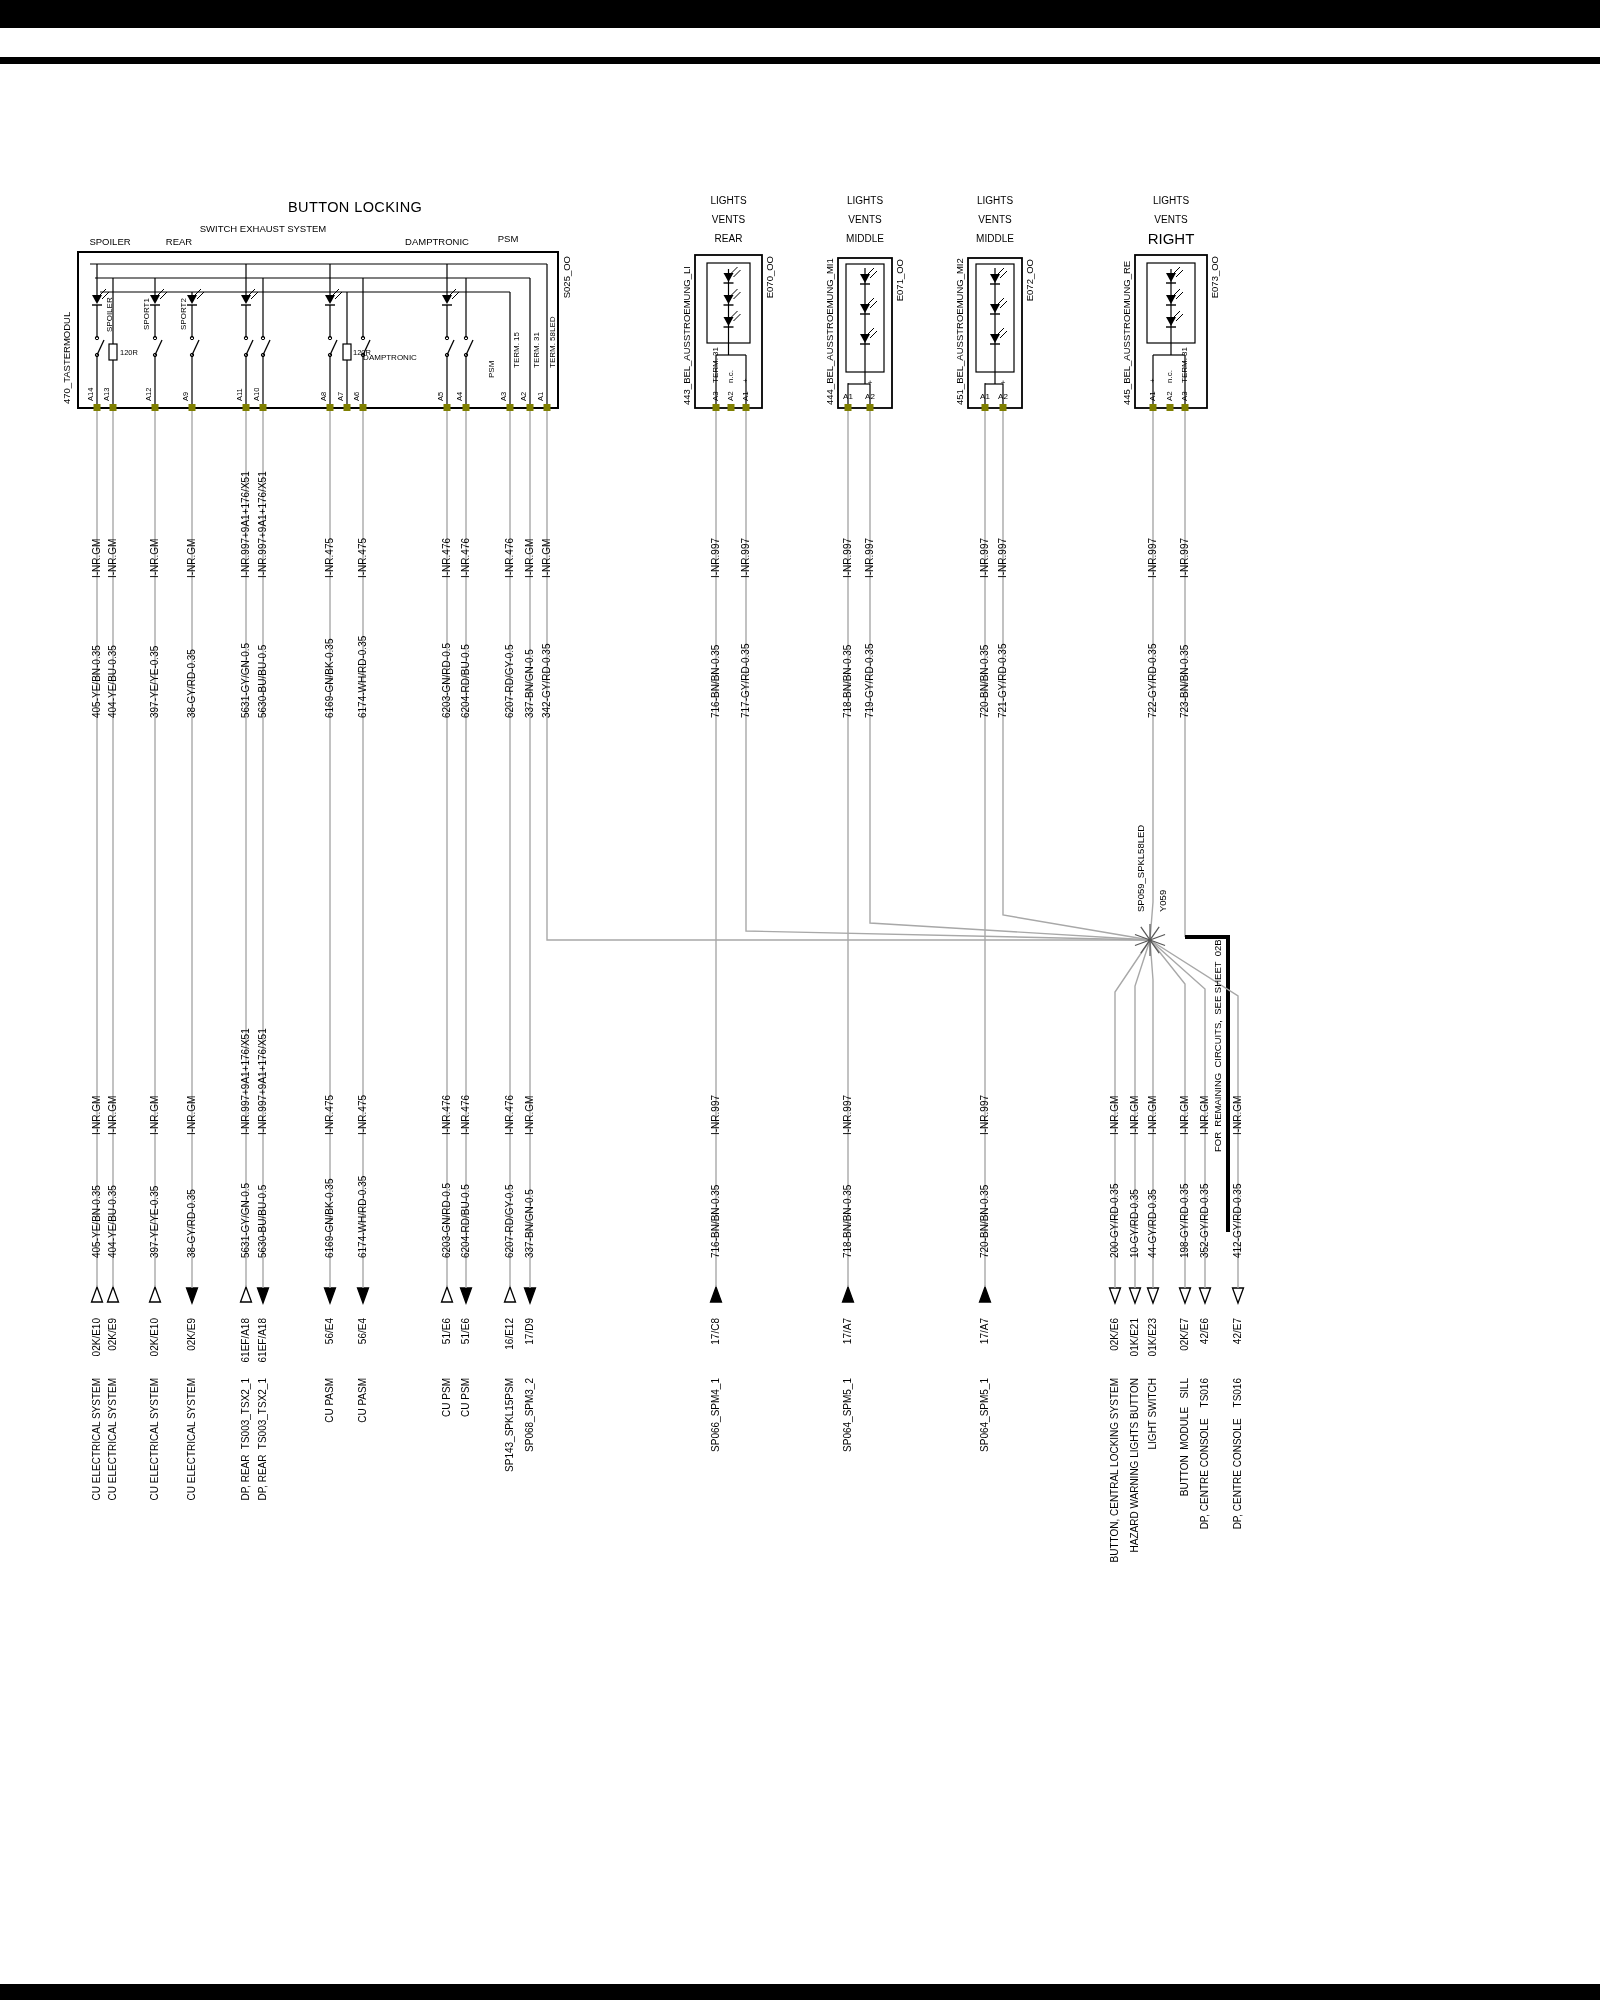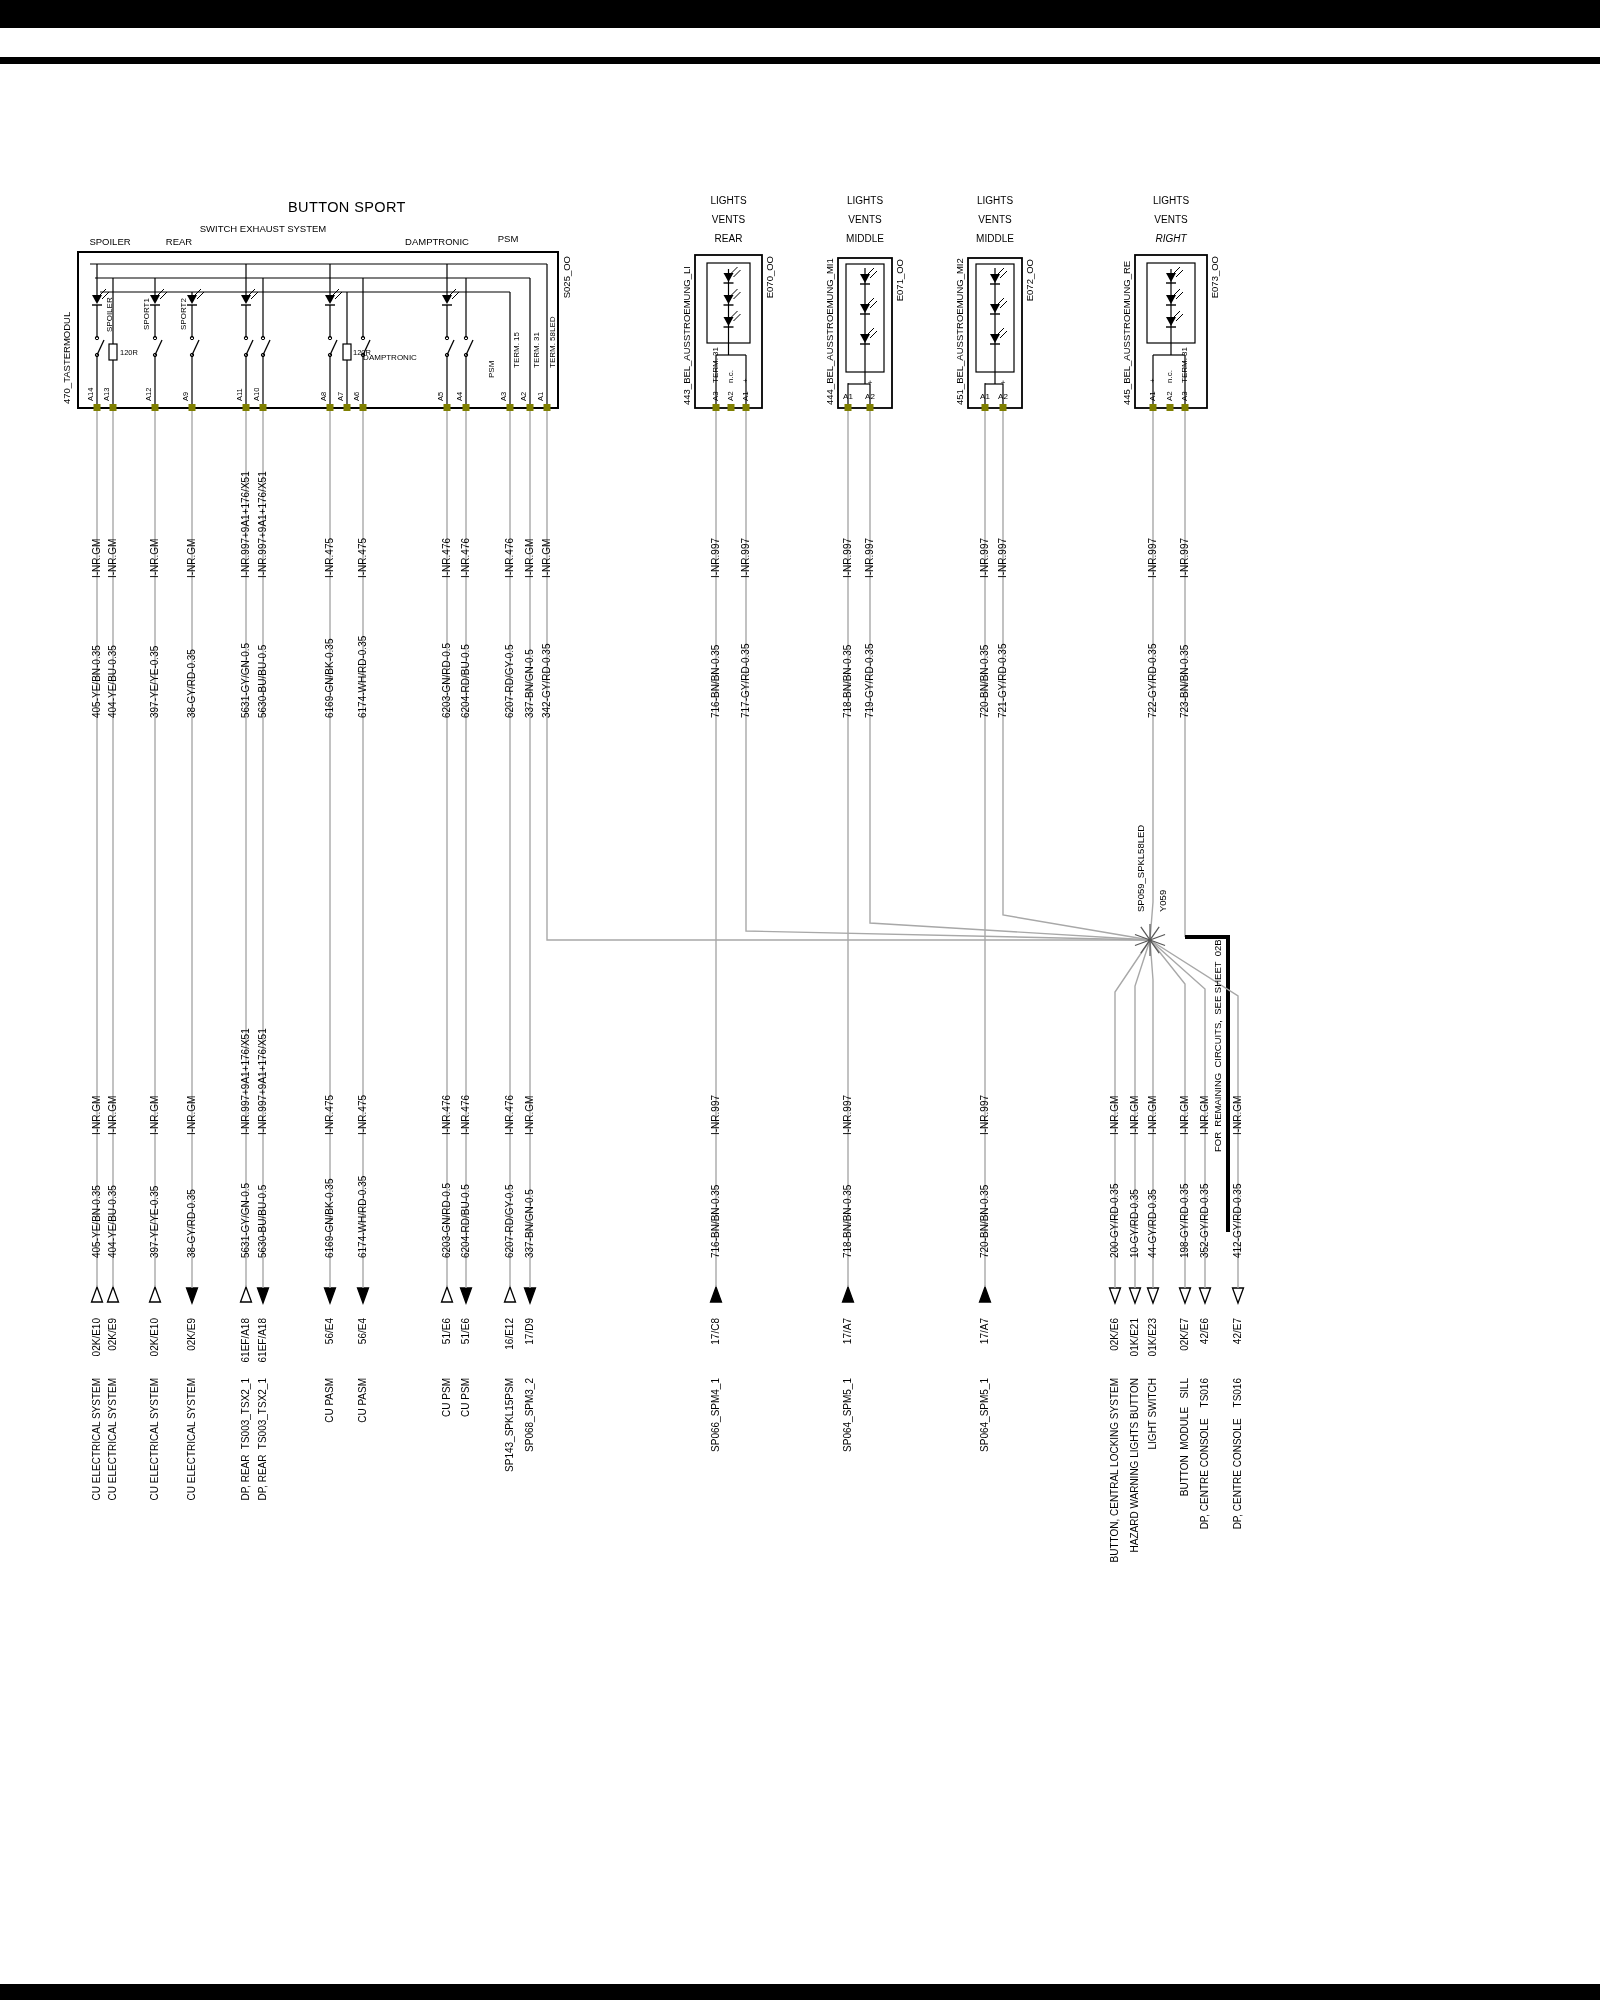--- a/index.html
+++ b/index.html
@@ -326,21 +326,21 @@
       <div class="vl" style="left: 1147.94px; top: 401px; font-size: 8px; line-height: 9.2px; transform: rotate(-90deg);">A1</div>
       <div class="vl" style="left: 1147.94px; top: 383px; font-size: 8px; line-height: 9.2px; transform: rotate(-90deg);">+</div>
       <div class="vl" style="left: 1164.94px; top: 401px; font-size: 8px; line-height: 9.2px; transform: rotate(-90deg);">A2</div>
       <div class="vl" style="left: 1164.94px; top: 383px; font-size: 8px; line-height: 9.2px; transform: rotate(-90deg);">n.c.</div>
       <div class="vl" style="left: 1179.94px; top: 401px; font-size: 8px; line-height: 9.2px; transform: rotate(-90deg);">A3</div>
       <div class="vl" style="left: 1179.94px; top: 383px; font-size: 8px; line-height: 9.2px; transform: rotate(-90deg);">TERM. 31</div>
       <div class="vl" style="left: 1121.99px; top: 405px; font-size: 9.5px; line-height: 10.925px; transform: rotate(-90deg);">445_BEL_AUSSTROEMUNG_RE</div>
       <div class="vl" style="left: 1209.99px; top: 256px; font-size: 9.5px; line-height: 10.925px; transform: rotate(-90deg) translateX(-100%);">E073_OO</div>
       <div class="hl" style="left: 1171px; top: 200px; font-size: 10px;">LIGHTS</div>
       <div class="hl" style="left: 1171px; top: 219px; font-size: 10px;">VENTS</div>
-      <div class="hl" style="left: 1171px; top: 238px; font-size: 10px; font-style: italic;">RIGHT</div>
+      <div class="hl" style="left: 1171px; top: 238px; font-size: 15px;">RIGHT</div>
       <div class="vl" style="left: 90.675px; top: 578px; font-size: 10px; line-height: 11.5px; transform: rotate(-90deg);">I-NR.GM</div>
       <div class="vl" style="left: 90.675px; top: 718px; font-size: 10px; line-height: 11.5px; transform: rotate(-90deg);">405-YE/BN-0.35</div>
       <div class="vl" style="left: 90.675px; top: 1135px; font-size: 10px; line-height: 11.5px; transform: rotate(-90deg);">I-NR.GM</div>
       <div class="vl" style="left: 90.675px; top: 1258px; font-size: 10px; line-height: 11.5px; transform: rotate(-90deg);">405-YE/BN-0.35</div>
       <div class="vl" style="left: 90.675px; top: 1318px; font-size: 10px; line-height: 11.5px; transform: rotate(-90deg) translateX(-100%);">02K/E10</div>
       <div class="vl" style="left: 90.675px; top: 1378px; font-size: 10px; line-height: 11.5px; transform: rotate(-90deg) translateX(-100%);">CU ELECTRICAL SYSTEM</div>
       <div class="vl" style="left: 106.675px; top: 578px; font-size: 10px; line-height: 11.5px; transform: rotate(-90deg);">I-NR.GM</div>
       <div class="vl" style="left: 106.675px; top: 718px; font-size: 10px; line-height: 11.5px; transform: rotate(-90deg);">404-YE/BU-0.35</div>
       <div class="vl" style="left: 106.675px; top: 1135px; font-size: 10px; line-height: 11.5px; transform: rotate(-90deg);">I-NR.GM</div>
       <div class="vl" style="left: 106.675px; top: 1258px; font-size: 10px; line-height: 11.5px; transform: rotate(-90deg);">404-YE/BU-0.35</div>
@@ -457,14 +457,14 @@
       <div class="vl" style="left: 1198.67px; top: 1318px; font-size: 10px; line-height: 11.5px; transform: rotate(-90deg) translateX(-100%);">42/E6</div>
       <div class="vl" style="left: 1198.67px; top: 1378px; font-size: 10px; line-height: 11.5px; transform: rotate(-90deg) translateX(-100%);">DP, CENTRE CONSOLE    TS016</div>
       <div class="vl" style="left: 1231.67px; top: 1135px; font-size: 10px; line-height: 11.5px; transform: rotate(-90deg);">I-NR.GM</div>
       <div class="vl" style="left: 1231.67px; top: 1258px; font-size: 10px; line-height: 11.5px; transform: rotate(-90deg);">412-GY/RD-0.35</div>
       <div class="vl" style="left: 1231.67px; top: 1318px; font-size: 10px; line-height: 11.5px; transform: rotate(-90deg) translateX(-100%);">42/E7</div>
       <div class="vl" style="left: 1231.67px; top: 1378px; font-size: 10px; line-height: 11.5px; transform: rotate(-90deg) translateX(-100%);">DP, CENTRE CONSOLE    TS016</div>
       <div class="vl" style="left: 1135.99px; top: 912px; font-size: 9.5px; line-height: 10.925px; transform: rotate(-90deg);">SP059_SPKL58LED</div>
       <div class="vl" style="left: 1157.99px; top: 912px; font-size: 9.5px; line-height: 10.925px; transform: rotate(-90deg);">Y059</div>
       <div class="vl" style="left: 1212.99px; top: 1152px; font-size: 9.5px; line-height: 10.925px; transform: rotate(-90deg);">FOR  REMAINING  CIRCUITS,  SEE SHEET  02B</div>
     </div>
-  <div class="title">BUTTON SPORT</div>
+  <div class="title">BUTTON LOCKING</div>
 </div>
 
 </body></html>

